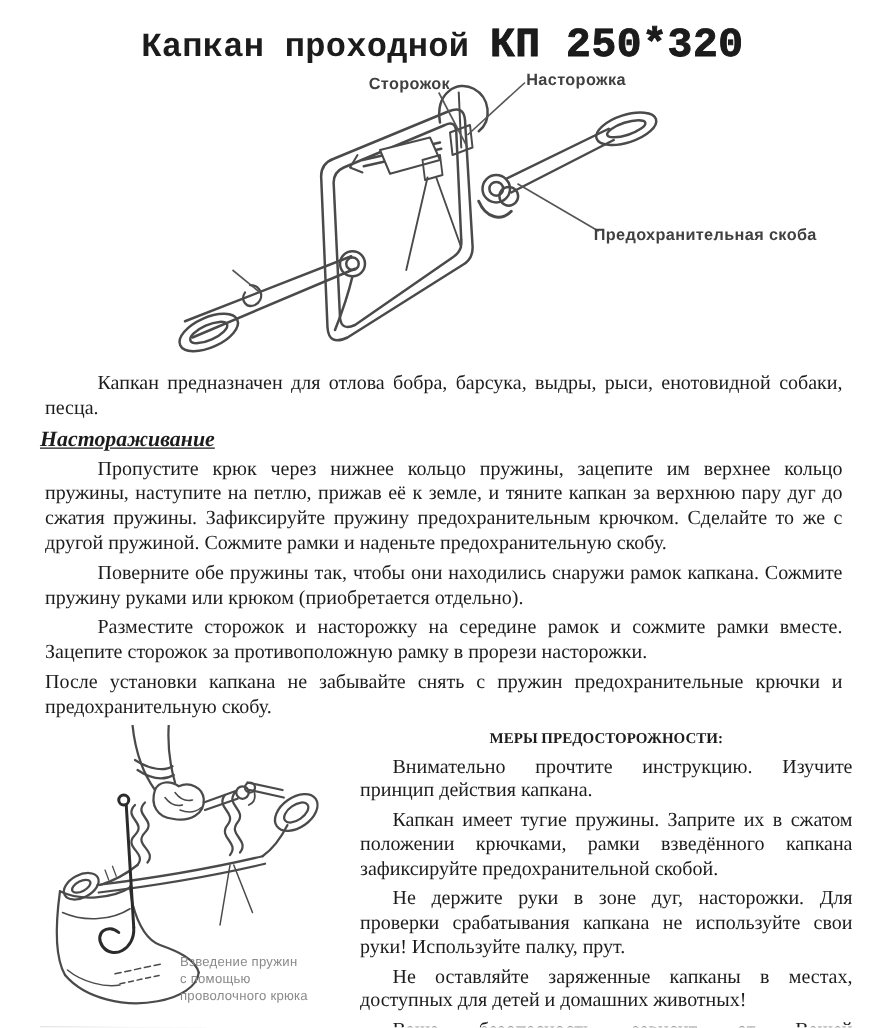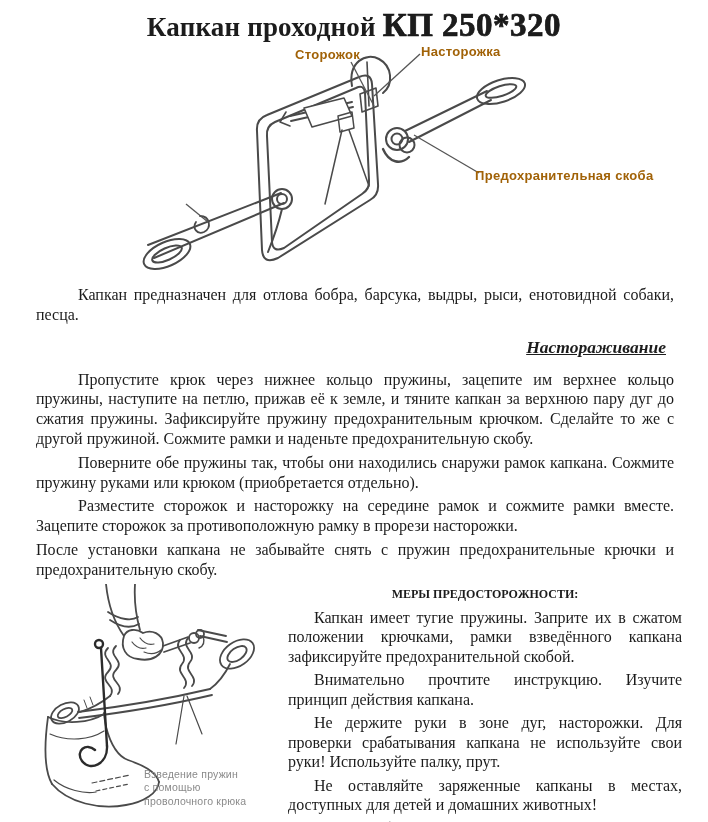--- a/index.html
+++ b/index.html
@@ -7,22 +7,22 @@
     position:relative;
     width:708px;height:822px;
     background:#ffffff;
     overflow:hidden;
     color:#1c1c1c;
     font-family:"Liberation Serif", serif;
   }
   
   .title{
     text-align:center;
-    padding-top:6px;
-    font-family:Liberation Serif, serif;
+    padding-top:18px;
+    font-family:Liberation Mono, monospace;
     font-weight:700;
     font-size:27px;
     line-height:38px;
     letter-spacing:.2px;
     white-space:nowrap;
   }
   .title .model{
     font-size:33px;
     font-weight:700;
     letter-spacing:.5px;
@@ -32,40 +32,40 @@
   .diagram-top{
     position:relative;
     width:708px;height:233px;
   }
   .diagram-top svg{position:absolute;left:0;top:0;}
   .dlabel{
     position:absolute;
     font-family:"Liberation Sans", sans-serif;
     font-size:13px;
     font-weight:700;
-    color:#a16207;
+    color:#404040;
     letter-spacing:.3px;
     white-space:nowrap;
   }
   .lbl-storozhok{left:295px;top:1px;}
   .lbl-nastorozhka{left:421px;top:-2px;}
   .lbl-hooks{left:76px;top:141px;font-weight:700;}
   .lbl-skoba{left:475px;top:122px;}
   
   .bodytext{
     padding:2px 30px 0 32px;
     font-size:16px;
     line-height:19.8px;
     text-align:justify;
   }
   .para{margin:4px;}
   .indent{text-indent:42px;}
   .arm-heading{
-    margin:12px;
-    text-align:right;
+    margin:0;
+    text-align:left;
     font-size:17.5px;
     font-weight:700;
     font-style:italic;
     text-decoration:underline;
     line-height:21px;
   }
   
   .columns{
     display:flex;
     padding:0 22px 0 32px;
@@ -240,21 +240,21 @@
         <path d="M 0,242 L 133,243" stroke="#dcdcdc" stroke-width="2" fill="none"></path>
       </svg>
       <div class="ill-caption">
         <span>Взведение пружин</span>
         <span>с помощью</span>
         <span>проволочного крюка</span>
       </div>
     </div>
     <div class="col-right">
       <h3 class="prec-heading">МЕРЫ ПРЕДОСТОРОЖНОСТИ:</h3>
+      <p class="para indent-sm">Внимательно прочтите инструкцию. Изучите принцип действия капкана.</p>
       <p class="para indent-sm">Капкан имеет тугие пружины. Заприте их в сжатом положении крючками, рамки взведённого капкана зафиксируйте предохранительной скобой.</p>
-      <p class="para indent-sm">Внимательно прочтите инструкцию. Изучите принцип действия капкана.</p>
       <p class="para indent-sm">Не держите руки в зоне дуг, насторожки. Для проверки срабатывания капкана не используйте свои руки! Используйте палку, прут.</p>
       <p class="para indent-sm">Не оставляйте заряженные капканы в местах, доступных для детей и домашних животных!</p>
       <p class="para indent-sm">Ваша безопасность зависит от Вашей внимательности и опыта.</p>
     </div>
   </div>
 
 </div>
 
 </body></html>

